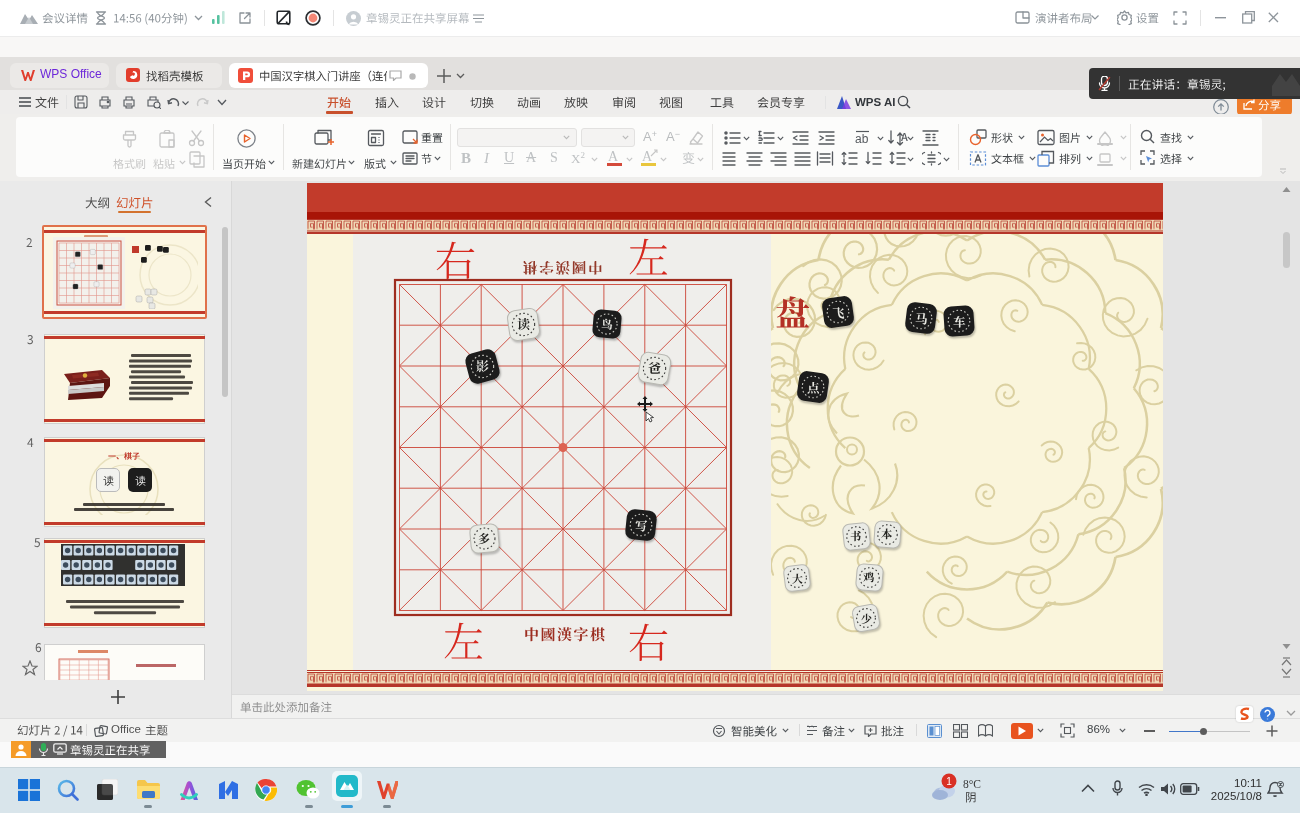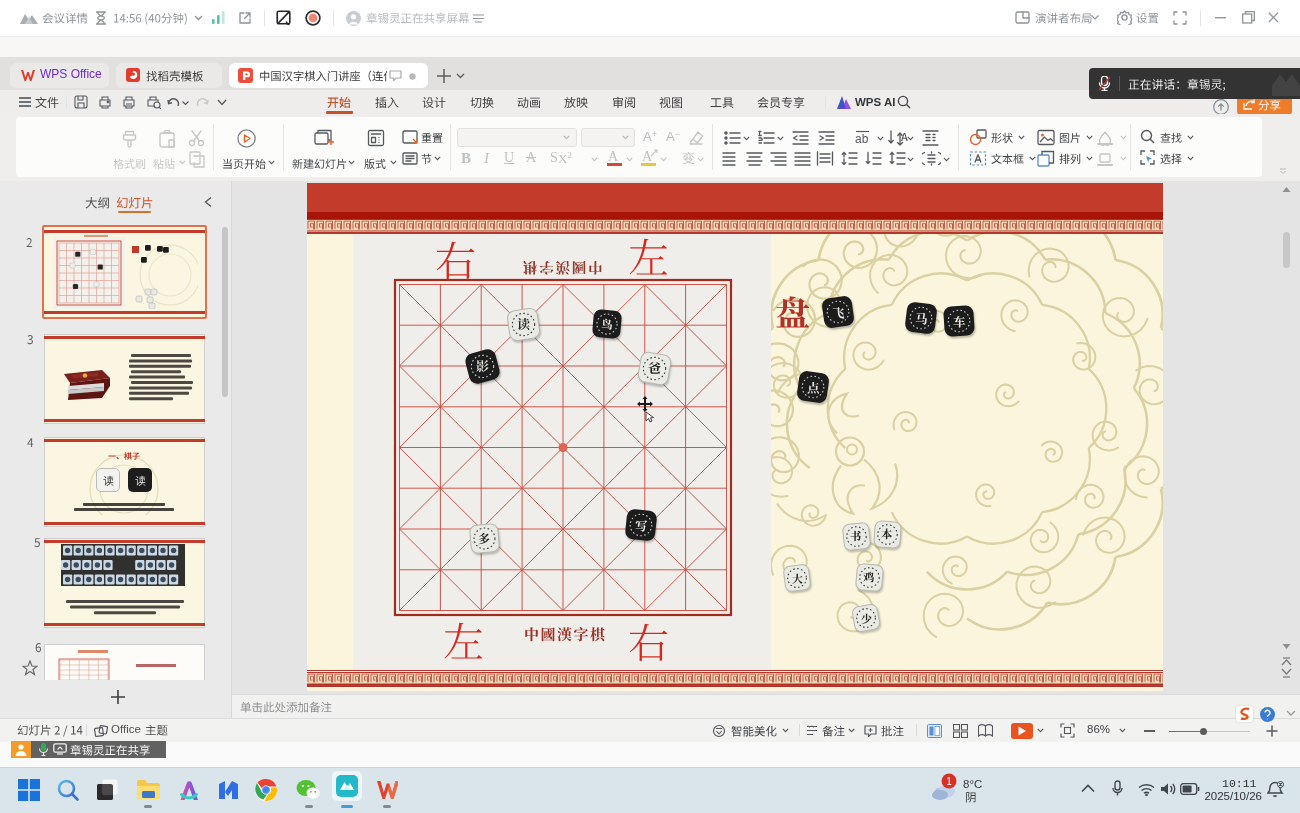--- a/index.html
+++ b/index.html
@@ -321,21 +321,21 @@
     <svg style="position:absolute;left:688px;top:130px" width="16" height="15" viewBox="0 0 16 15">
       <g fill="none" stroke="#c6c6c6" stroke-width="1.3" stroke-linecap="round" stroke-linejoin="round">
         <path d="M5 9 L10 2 L14.5 6 L9.5 13 Z M5 9 L2.5 12 a2 2 0 0 0 2 2 H10 M2 14 h12"></path>
       </g>
     </svg>
     <div style="position:absolute;left:461px;top:150px;width:14px;height:16px;font-size:15px;font-weight:bold;font-family:Liberation Serif;color:#bfc2c4;">B</div>
     <div style="position:absolute;left:484px;top:150px;width:12px;height:16px;font-size:15px;font-style:italic;font-family:Liberation Serif;color:#bfc2c4;">I</div>
     <div style="position:absolute;left:504px;top:150px;width:13px;height:16px;font-size:14px;text-decoration:underline;font-family:Liberation Serif;color:#bfc2c4;">U</div>
     <div style="position:absolute;left:526px;top:150px;width:13px;height:16px;font-size:14px;text-decoration:line-through;font-family:Liberation Serif;color:#bfc2c4;">A</div>
     <div style="position:absolute;left:550px;top:150px;width:12px;height:16px;font-size:14px;font-family:Liberation Serif;color:#bfc2c4;">S</div>
-    <div style="position:absolute;left:558px;top:150px;width:20px;height:16px;font-size:13px;font-family:Liberation Serif;color:#bfc2c4;">X<span style="font-size:9px;vertical-align:5px;">2</span></div>
+    <div style="position:absolute;left:571px;top:150px;width:20px;height:16px;font-size:13px;font-family:Liberation Serif;color:#bfc2c4;">X<span style="font-size:9px;vertical-align:5px;">2</span></div>
     <svg style="position:absolute;left:591px;top:157px" width="7" height="5" viewBox="0 0 7 5">
       <path d="M0.8 0.8 L3.5 3.6 L6.2 0.8" stroke="#c6c6c6" stroke-width="1.1" fill="none"></path>
     </svg>
     <div style="position:absolute;left:608px;top:149px;width:13px;height:14px;font-size:14px;font-family:Liberation Serif;color:#bfc2c4;">A</div>
     <div style="position:absolute;left:607px;top:163px;width:15px;height:3px;background:#d44a3a;"></div>
     <svg style="position:absolute;left:626px;top:157px" width="7" height="5" viewBox="0 0 7 5">
       <path d="M0.8 0.8 L3.5 3.6 L6.2 0.8" stroke="#c6c6c6" stroke-width="1.1" fill="none"></path>
     </svg>
     <div style="position:absolute;left:642px;top:149px;width:13px;height:14px;font-size:14px;font-family:Liberation Serif;color:#bfc2c4;">A</div>
     <svg style="position:absolute;left:650px;top:149px" width="8" height="8" viewBox="0 0 8 8">
@@ -1274,21 +1274,21 @@
     <div style="position:absolute;left:383px;top:805px;width:8px;height:2.5px;background:#7c8b94;border-radius:1.5px;"></div>
     <svg style="position:absolute;left:931px;top:777px" width="26" height="24" viewBox="0 0 26 24">
       <ellipse cx="10" cy="16" rx="7" ry="5.5" fill="#aebfde"></ellipse>
       <ellipse cx="16" cy="14" rx="8" ry="6.5" fill="#c3d2ea"></ellipse>
       <ellipse cx="9" cy="18" rx="8" ry="5" fill="#9fb4d8"></ellipse>
     </svg>
     <svg style="position:absolute;left:941px;top:773px" width="16" height="16" viewBox="0 0 16 16">
       <circle cx="8" cy="8" r="7.5" fill="#d93025"></circle>
       <text x="8" y="11.5" font-family="Liberation Sans" font-size="10" fill="#fff" text-anchor="middle">1</text>
     </svg>
-    <div style="position:absolute;left:963px;top:778px;width:30px;height:13px;font-size:11.5px;color:#3a3a3a;font-family:Liberation Sans, sans-serif;">8°C</div>
+    <div style="position:absolute;left:963px;top:778px;width:30px;height:13px;font-size:11.5px;color:#3a3a3a;font-family:Liberation Serif, serif;">8°C</div>
     <svg style="position:absolute;left:965.0px;top:789.5px;overflow:visible;" width="11.5" height="14.9" viewBox="0 -11.5 11.5 14.9">
       <path fill="#3a3a3a" d="M9.7 -5.6V-3.6H6.4C6.4 -3.9 6.4 -4.3 6.4 -4.6V-5.6ZM9.7 -6.4H6.4V-8.3H9.7ZM5.6 -9.1V-4.6C5.6 -2.9 5.4 -0.9 4.0 0.5C4.2 0.6 4.5 0.9 4.7 1.0C5.7 -0.0 6.2 -1.5 6.3 -2.8H9.7V-0.2C9.7 -0.0 9.6 0.0 9.5 0.0C9.3 0.0 8.7 0.0 8.1 0.0C8.3 0.2 8.4 0.6 8.4 0.8C9.3 0.8 9.8 0.8 10.1 0.7C10.4 0.5 10.5 0.3 10.5 -0.2V-9.1ZM1.0 -9.2V0.9H1.8V-8.4H3.6C3.4 -7.6 3.1 -6.6 2.7 -5.8C3.6 -4.9 3.8 -4.1 3.8 -3.5C3.8 -3.1 3.7 -2.8 3.5 -2.7C3.4 -2.6 3.3 -2.6 3.2 -2.6C3.0 -2.6 2.7 -2.6 2.5 -2.6C2.6 -2.4 2.7 -2.0 2.7 -1.8C3.0 -1.8 3.3 -1.8 3.5 -1.8C3.7 -1.8 3.9 -1.9 4.1 -2.0C4.5 -2.3 4.6 -2.8 4.6 -3.4C4.6 -4.1 4.4 -4.9 3.5 -5.9C3.9 -6.8 4.4 -7.9 4.7 -8.9L4.1 -9.2L4.0 -9.2Z"></path>
     </svg>
     <svg style="position:absolute;left:1081px;top:784px" width="14" height="9" viewBox="0 0 14 9">
       <path d="M1 7.5 L7 1.5 L13 7.5" fill="none" stroke="#41464b" stroke-width="1.6"></path>
     </svg>
     <svg style="position:absolute;left:1111px;top:780px" width="13" height="17" viewBox="0 0 13 17">
       <rect x="4" y="1" width="5" height="9" rx="2.5" fill="none" stroke="#41464b" stroke-width="1.4"></rect>
       <path d="M2 8 a4.5 4.5 0 0 0 9 0 M6.5 12.5 v3" fill="none" stroke="#41464b" stroke-width="1.4"></path>
     </svg>
@@ -1298,19 +1298,19 @@
     </svg>
     <svg style="position:absolute;left:1160px;top:782px" width="17" height="14" viewBox="0 0 17 14">
       <path d="M1 5 H4 L8 1.5 V12.5 L4 9 H1 Z" fill="#41464b"></path>
       <path d="M10.5 4 a4.5 4.5 0 0 1 0 6 M12.8 2 a7.5 7.5 0 0 1 0 10" fill="none" stroke="#41464b" stroke-width="1.4"></path>
     </svg>
     <svg style="position:absolute;left:1180px;top:783px" width="20" height="12" viewBox="0 0 20 12">
       <rect x="0.7" y="0.7" width="16" height="10.6" rx="2.5" fill="none" stroke="#41464b" stroke-width="1.3"></rect>
       <rect x="2.6" y="2.6" width="9" height="6.8" rx="1" fill="#41464b"></rect>
       <path d="M18.5 4 v4" stroke="#41464b" stroke-width="1.6"></path>
     </svg>
-    <div style="position:absolute;left:1222px;top:777px;width:40px;height:13px;font-size:11.5px;color:#2f2f2f;font-family:Liberation Mono, monospace;">10:11</div>
-    <div style="position:absolute;left:1198px;top:790px;width:64px;height:13px;font-size:11.5px;color:#2f2f2f;text-align:right;font-family:Liberation Sans;">2025/10/26</div>
+    <div style="position:absolute;left:1222px;top:777px;width:40px;height:13px;font-size:11.5px;color:#2f2f2f;text-align:right;font-family:Liberation Sans, sans-serif;">10:11</div>
+    <div style="position:absolute;left:1198px;top:790px;width:64px;height:13px;font-size:11.5px;color:#2f2f2f;text-align:right;font-family:Liberation Sans;">2025/10/8</div>
     <svg style="position:absolute;left:1267px;top:781px" width="17" height="18" viewBox="0 0 17 18">
       <path d="M8 1.5 a5 5 0 0 1 5 5 c0 3 1 4.5 2 5.5 H1 c1-1 2-2.5 2-5.5 a5 5 0 0 1 5-5 M6.5 14.5 a1.8 1.8 0 0 0 3 0" fill="none" stroke="#41464b" stroke-width="1.4"></path>
       <circle cx="13.5" cy="3.5" r="3" fill="#d9e5eb" stroke="#41464b" stroke-width="1"></circle>
       <path d="M12.2 2.5 h2.6 l-2.6 2 h2.6" fill="none" stroke="#41464b" stroke-width="0.9"></path>
     </svg>
   </div>
 </body></html>

